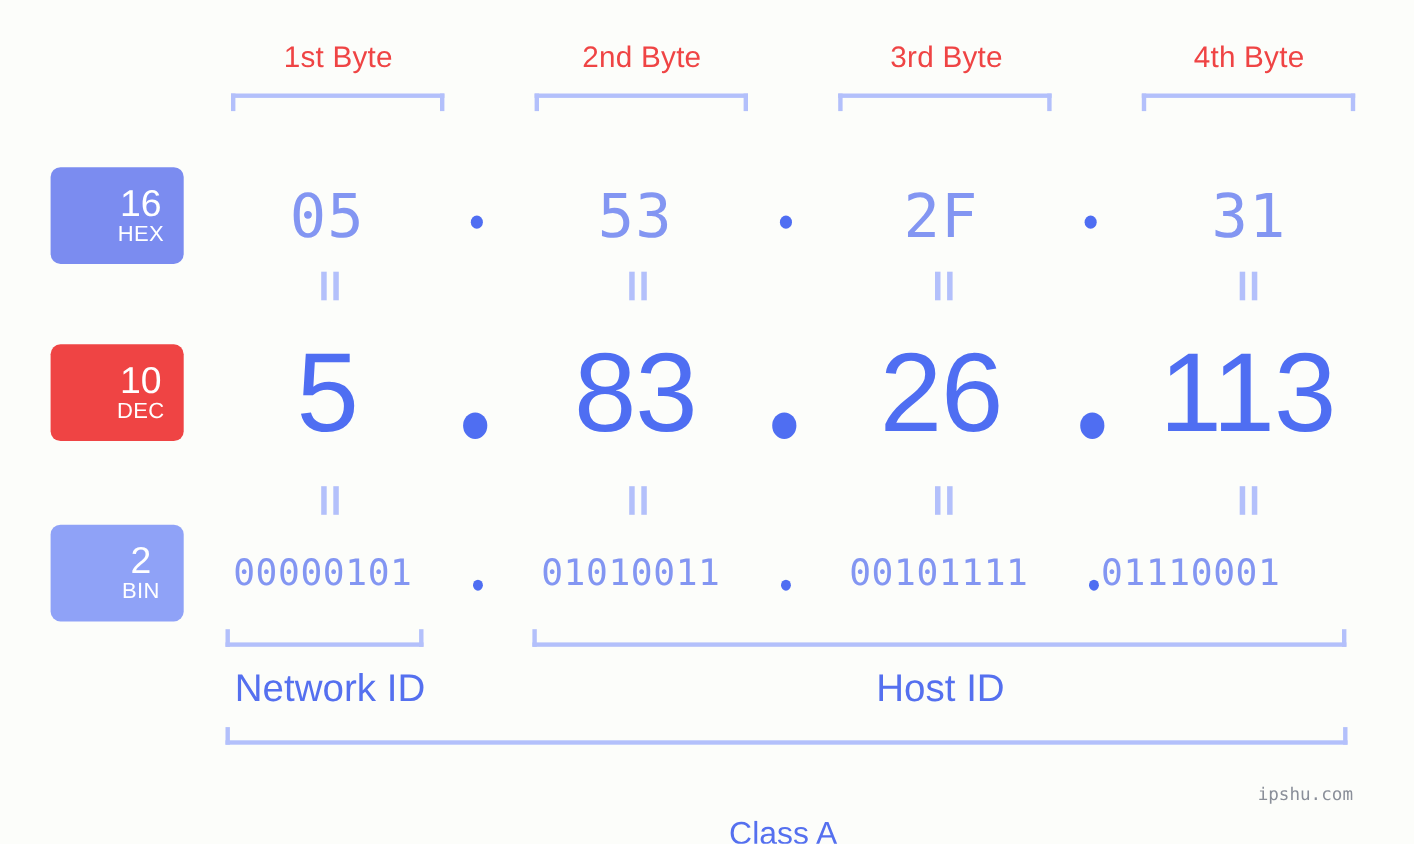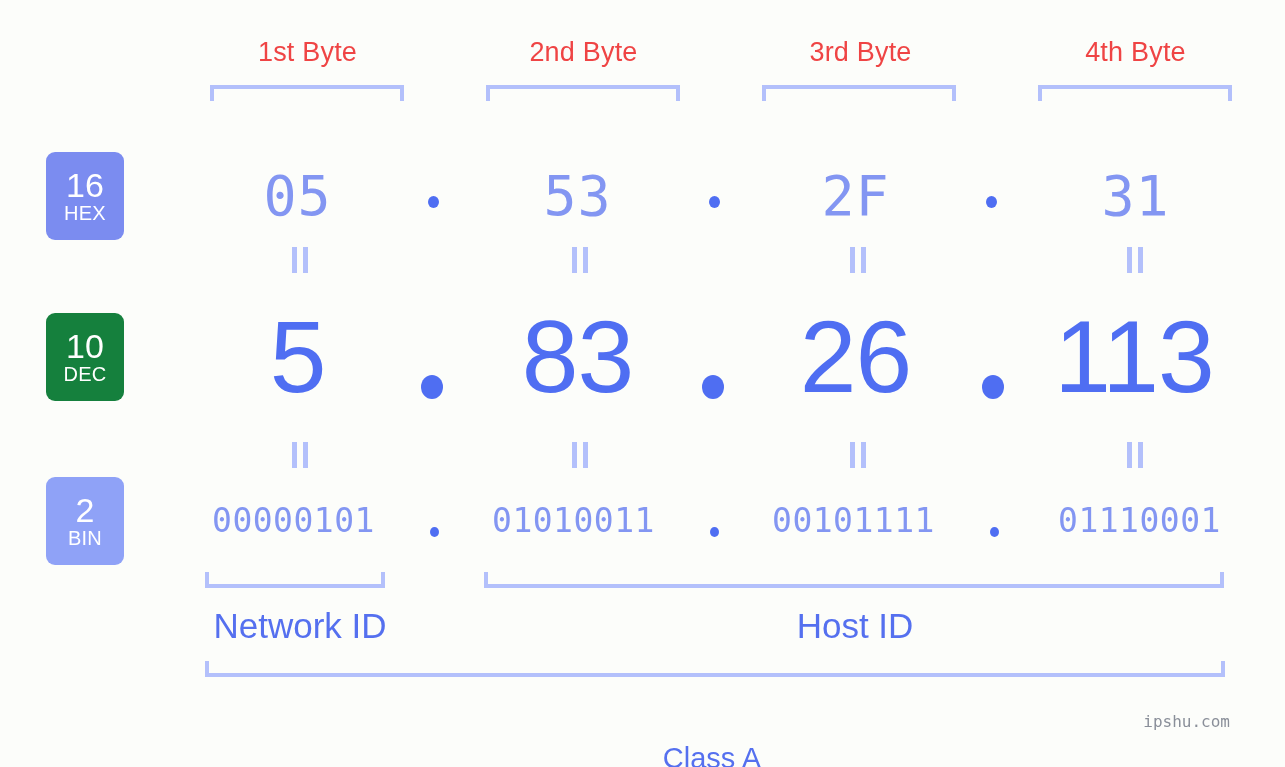--- a/index.html
+++ b/index.html
@@ -51,20 +51,21 @@
     position: absolute;
     left: 46px;
     width: 78px;
     height: 88px;
     border-radius: 9px;
     color: #ffffff;
     display: flex;
     flex-direction: column;
     align-items: center;
     justify-content: center;
+    padding-left: 43px;
   }
   .badge .num {
     font-size: 34px;
     line-height: 34px;
     font-weight: 400;
   }
   .badge .nm {
     font-size: 20px;
     line-height: 23px;
     font-weight: 400;
@@ -176,21 +177,21 @@
 
   <div class="bracket down" style="left:210px;top:85px;width:194px;height:16px;"></div>
   <div class="bracket down" style="left:486px;top:85px;width:194px;height:16px;"></div>
   <div class="bracket down" style="left:762px;top:85px;width:194px;height:16px;"></div>
   <div class="bracket down" style="left:1038px;top:85px;width:194px;height:16px;"></div>
 
   <div class="badge" id="badge-hex" style="top: 152px; background: rgb(123, 140, 240);">
     <span class="num">16</span>
     <span class="nm">HEX</span>
   </div>
-  <div class="badge" id="badge-dec" style="top: 313px; background: #15803d;">
+  <div class="badge" id="badge-dec" style="top: 313px; background: #ef4444;">
     <span class="num">10</span>
     <span class="nm">DEC</span>
   </div>
   <div class="badge" id="badge-bin" style="top: 477px; background: rgb(143, 162, 247);">
     <span class="num">2</span>
     <span class="nm">BIN</span>
   </div>
 
   <div class="row hex-row">
     <div class="cell" style="left:200px;width:195px;">05</div>
@@ -243,21 +244,21 @@
     </div>
   <div class="eq r2" style="left:1125px;">
       <i></i>
       <i></i>
     </div>
 
   <div class="row bin-row">
     <div class="cell" style="left:196px;width:195px;">00000101</div>
     <div class="cell" style="left:476px;width:195px;">01010011</div>
     <div class="cell" style="left:756px;width:195px;">00101111</div>
-    <div class="cell" style="left:1042px;width:195px;">01110001</div>
+    <div class="cell" style="left:985px;width:195px;">01110001</div>
     <span class="dot bin" style="left:430px;"></span>
     <span class="dot bin" style="left:710px;"></span>
     <span class="dot bin" style="left:990px;"></span>
   </div>
 
   <div class="bracket up" style="left:205px;top:572px;width:180px;height:16px;"></div>
   <div class="bracket up" style="left:484px;top:572px;width:740px;height:16px;"></div>
 
   <div class="section-label" style="left:200px;top:609px;width:200px;">Network ID</div>
   <div class="section-label" style="left:755px;top:609px;width:200px;">Host ID</div>

